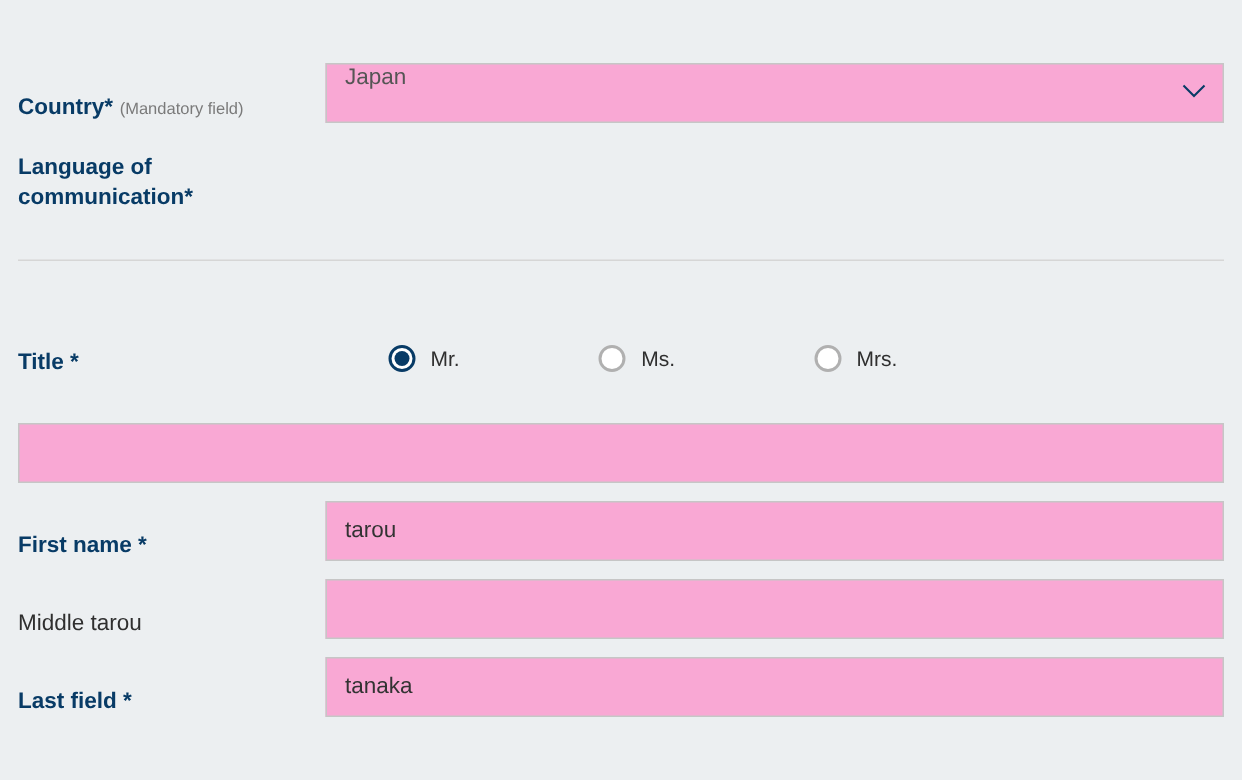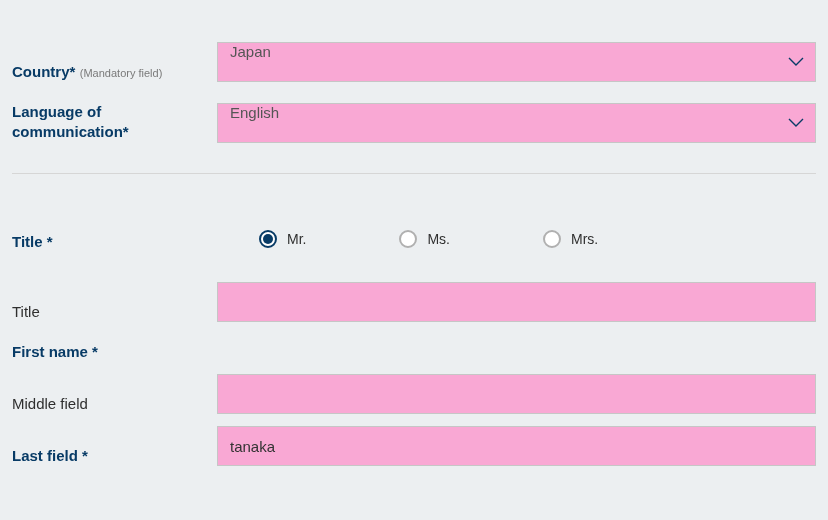--- a/index.html
+++ b/index.html
@@ -137,30 +137,20 @@
               <path d="M1 1 L8 8 L15 1" stroke="#083b66" stroke-width="1.4" fill="none"></path>
             </svg>
         </span>
       </div>
     </div>
   </div>
 
   <div class="row">
     <div class="label-col">
       <span class="label">Language of communication*</span>
-    </div>
-    <div class="field-col">
-      <div class="select-wrap">
-        <div class="select">English</div>
-        <span class="chevron">
-          <svg width="16" height="10" viewBox="0 0 16 10">
-              <path d="M1 1 L8 8 L15 1" stroke="#083b66" stroke-width="1.4" fill="none"></path>
-            </svg>
-        </span>
-      </div>
     </div>
   </div>
 
   <hr class="sep">
 
   <div class="title-row">
     <div class="label-col">
       <span class="label">Title *</span>
     </div>
     <div class="field-col">
@@ -177,37 +167,37 @@
         </div>
         <div class="radio-item">
           <span class="radio-outer"></span>
           <span class="radio-label">Mrs.</span>
         </div>
       </div>
     </div>
   </div>
 
   <div class="row">
-    <div class="label-col">
-      <span class="label-plain">Title</span>
-    </div>
     <div class="field-col">
       <input class="input" type="text" value="" style="">
     </div>
   </div>
 
   <div class="row">
     <div class="label-col">
       <span class="label">First name *</span>
     </div>
-  </div>
-
-  <div class="row">
-    <div class="label-col">
-      <span class="label-plain">Middle field</span>
+    <div class="field-col">
+      <input class="input" type="text" value="tarou" style="">
+    </div>
+  </div>
+
+  <div class="row">
+    <div class="label-col">
+      <span class="label-plain">Middle tarou</span>
     </div>
     <div class="field-col">
       <input class="input" type="text" value="" style="">
     </div>
   </div>
 
   <div class="row">
     <div class="label-col">
       <span class="label">Last field *</span>
     </div>

